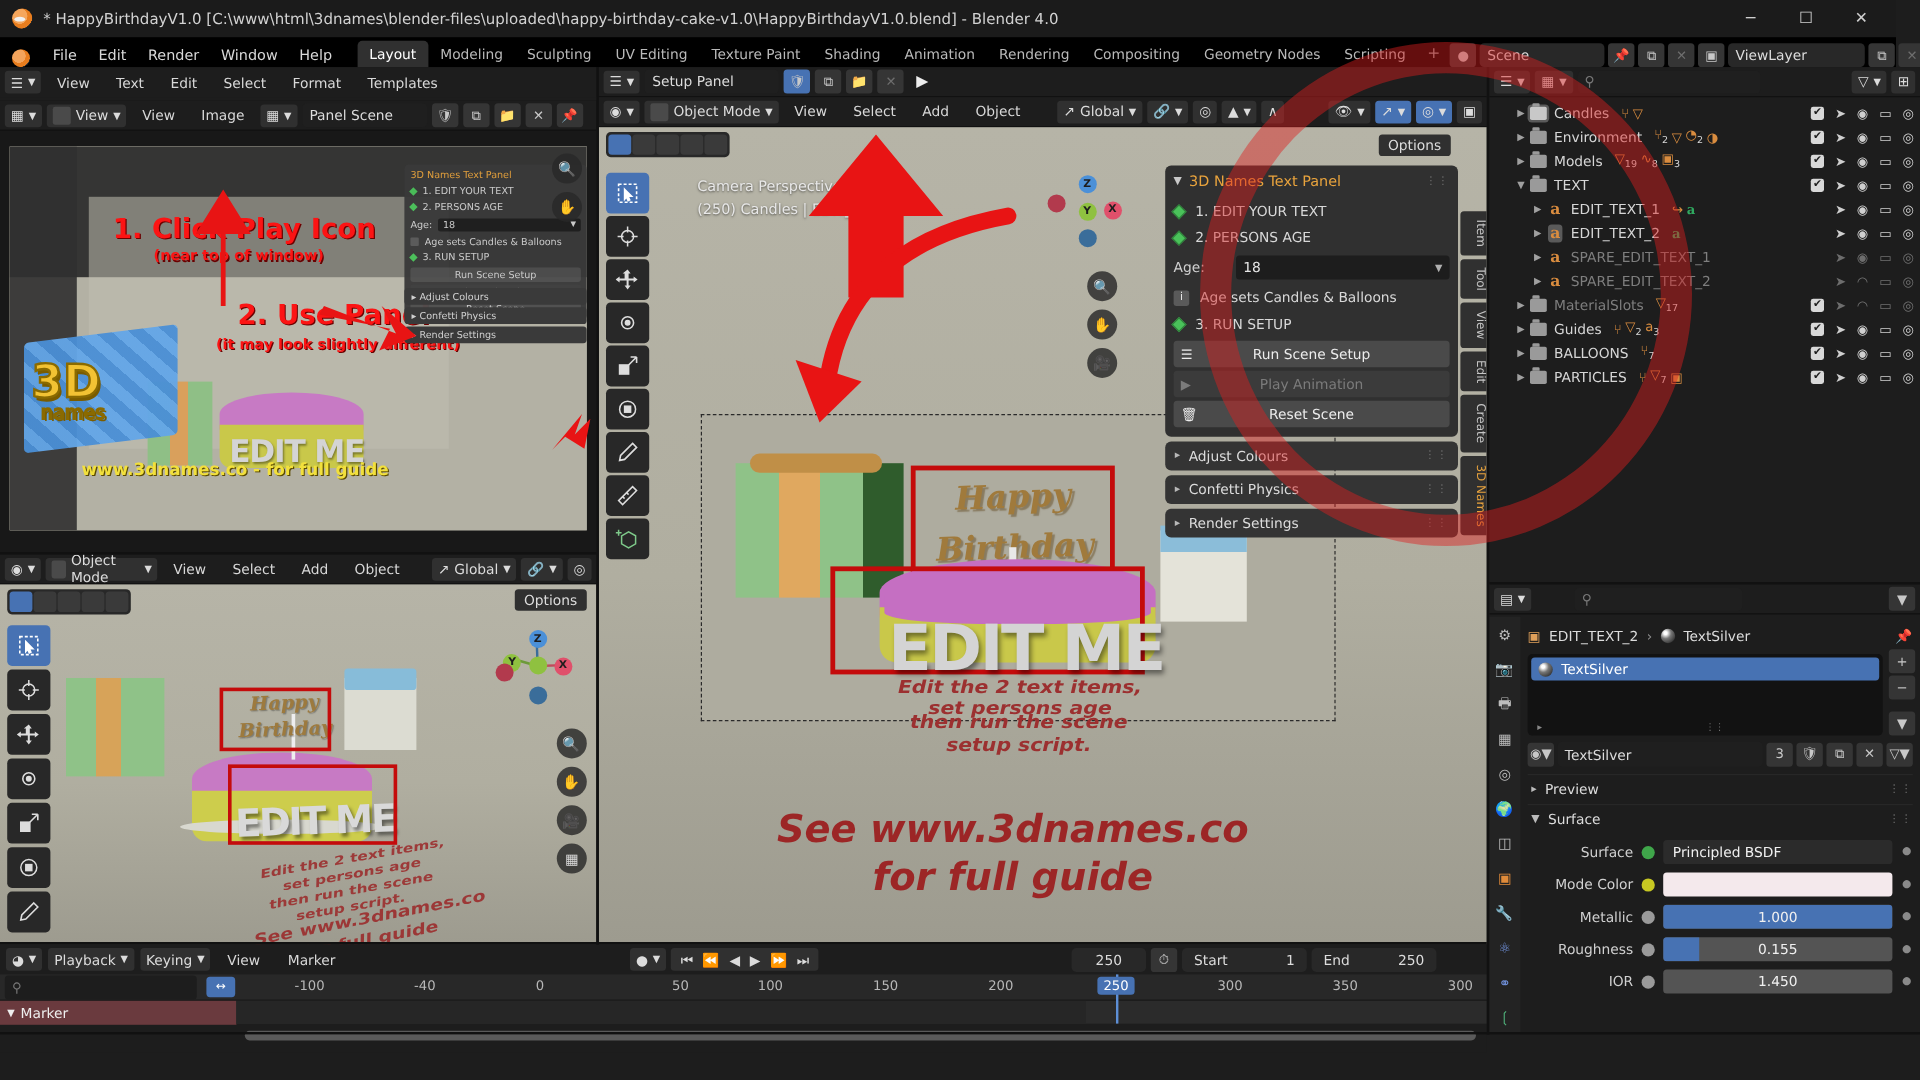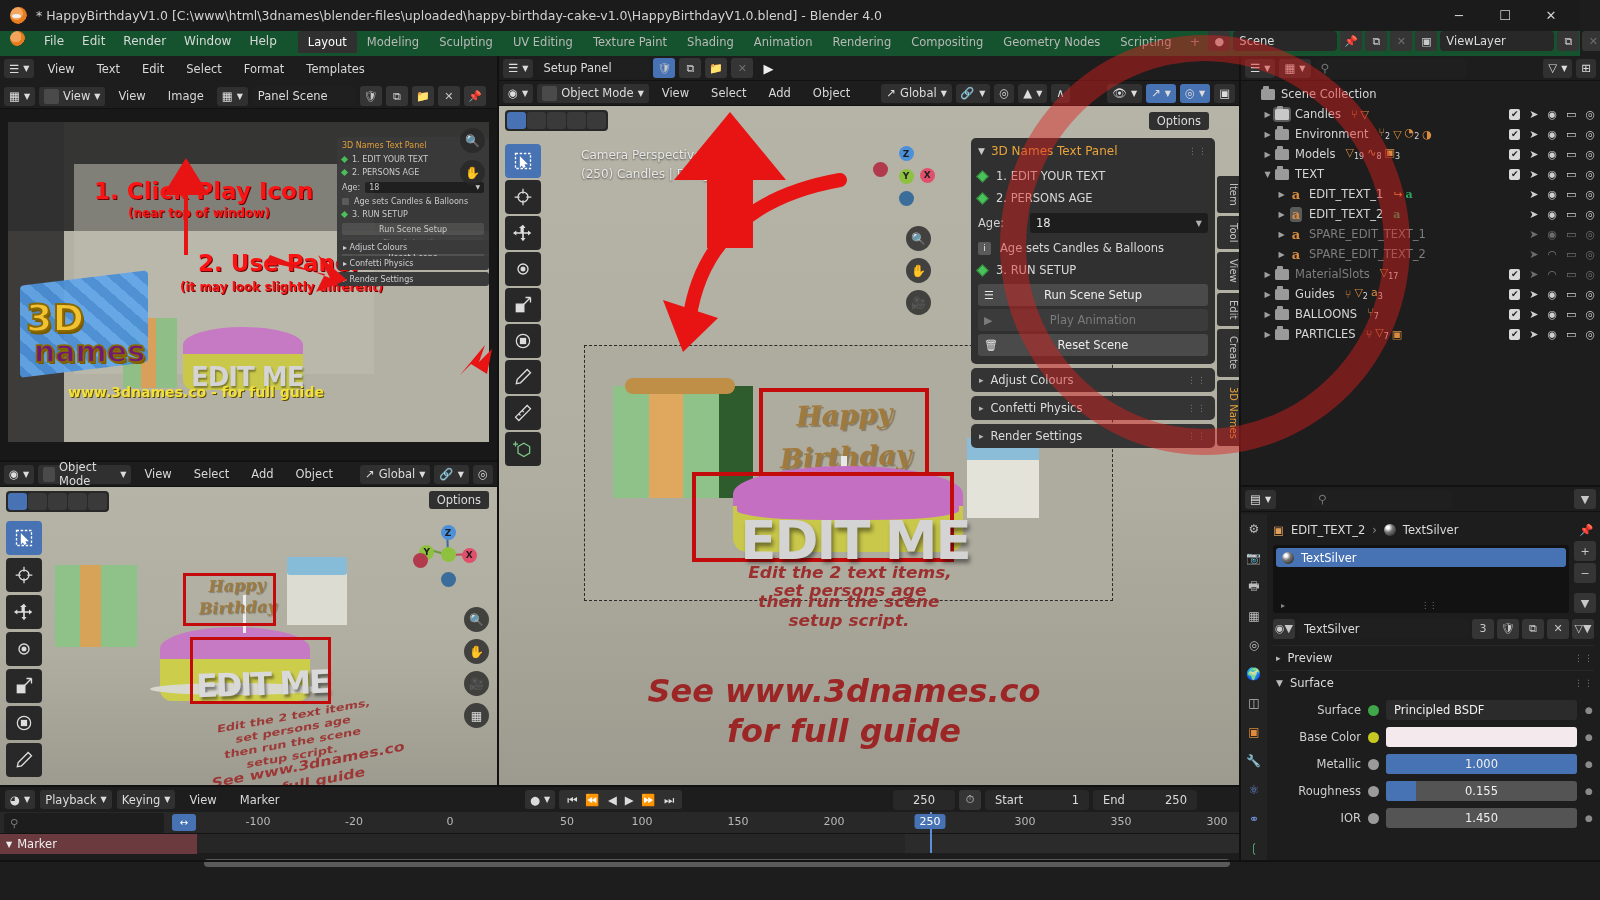--- a/index.html
+++ b/index.html
@@ -14,21 +14,21 @@
     background:radial-gradient(circle at 38% 38%, #f5a65c 0 42%, #e87d1e 44% 70%, #2a2a2a 72% 100%);
     position:relative; flex:none; }
   .blender-logo:after { content:""; position:absolute; left:2px; top:7px; width:9px; height:4px;
     border-radius:50%; background:#f0f0f0; }
   .title-text { white-space:nowrap; overflow:hidden; }
   .winbtns { margin-left:auto; display:flex; }
   .winbtn { width:46px; height:31px; display:flex; align-items:center; justify-content:center;
     font-size:13px; color:#cfcfcf; }
 
   
-  .menubar { height:25px; background:#14532d; display:flex; align-items:flex-start;
+  .menubar { height:25px; background:#000000; display:flex; align-items:flex-end;
     padding:0 4px; font-size:12px; position:relative; }
   .mb-logo { width:15px; height:15px; border-radius:50%; margin:0 10px 0 6px; flex:none;
     background:radial-gradient(circle at 38% 38%, #f3a45c 0 42%, #e87d1e 44% 70%, #3a3a3a 72% 100%); }
   .mitem { padding:3px 9px; color:#d8d8d8; border-radius:3px; cursor:default; white-space:nowrap;}
   .tabs { display:flex; margin-left:12px; }
   .tab { padding:4px 10px; font-size:11.5px; color:#b9b9b9; border-radius:4px 4px 0 0; white-space:nowrap;}
   .tab.active { background:#303030; color:#fff; }
   .tab-plus { padding:3px 8px; color:#9a9a9a; font-size:13px; }
   .scene-block { margin-left:auto; display:flex; align-items:center; gap:3px; padding-right:4px;}
   .fld { background:#282828; border-radius:4px; height:20px; display:flex; align-items:center;
@@ -313,21 +313,21 @@
         <div style="position:absolute;left:175px;top:232px;width:120px;height:36px;background:#c9c84a;border-radius:0 0 10px 10px;"></div>
         <div style="position:absolute;left:115px;top:196px;width:54px;height:70px;background:linear-gradient(90deg,#8fbf86 0 34%,#d9a05c 34% 62%,#8fbf86 62% 100%);"></div>
         <div style="position:absolute;left:183px;top:240px;color:#d4d4d4;font-size:26px;font-weight:bold;letter-spacing:-1px;text-shadow:1px 2px 2px rgba(0,0,0,.4)">EDIT ME</div>
 
         <div class="logo3d">
           <div style="position:absolute;left:6px;top:6px;width:128px;height:92px;
                 background:repeating-linear-gradient(45deg,#4a8fd6 0 9px,#63a6e8 9px 18px);
                 transform:skewY(-7deg);border-radius:4px;opacity:.95"></div>
           <div style="position:absolute;left:12px;top:24px;font-size:38px;font-weight:bold;color:#f2c233;
                 -webkit-text-stroke:2px #8a6a00;text-shadow:2px 3px 0 #7a5c00;">3D</div>
-          <div style="position:absolute;left:20px;top:62px;font-size:30px;font-weight:bold;color:#701a75;
+          <div style="position:absolute;left:20px;top:62px;font-size:16px;font-weight:normal;color:#701a75;
                 -webkit-text-stroke:1.5px #8a6a00;text-shadow:2px 2px 0 #7a5c00;">names</div>
         </div>
 
         <div class="guide-text" style="left:86px;top:56px;font-size:23px;">1. Click Play Icon</div>
         <div class="guide-text" style="left:120px;top:84px;font-size:12px;">(near top of window)</div>
         <div class="guide-text" style="left:190px;top:128px;font-size:23px;">2. Use Panel</div>
         <div class="guide-text" style="left:172px;top:158px;font-size:12px;">(it may look slightly different)</div>
         <div class="wwwline">www.3dnames.co - for full guide</div>
 
         <div style="position:absolute;left:329px;top:15px;width:152px;background:#3a3a3a;border-radius:4px;
@@ -758,27 +758,20 @@
           <span style="color:#777">⚲</span>
         <span></span>
         </div>
       <div style="margin-left:auto;display:flex;gap:4px">
         <div class="drop">▽ <span style="font-size:8px">▼</span></div>
         <div class="drop">⊞</div>
       </div>
     </div>
 
     <div style="padding-top:3px">
-      <div class="ol-row">
-        <span class="ol-tri"></span>
-        <span class="ol-ico">
-            <span class="coll-ico"></span>
-          </span>
-        <span>Scene Collection</span>
-      </div>
       <div id="ol-rows">
           <div class="ol-row" style="padding-left: 20px;">
             <span class="ol-tri">▶</span>
             <span class="ol-ico">
               <span class="coll-ico sel"></span>
             </span>
             <span>Candles</span>
             <span class="ol-badges">
               <span class="ol-badge">⑂</span>
               <span class="ol-badge">▽</span>
@@ -1056,21 +1049,21 @@
       </div>
 
       <div id="pr-rows" style="margin-top:2px">
           <div class="pr-row">
             <div class="pr-label">Surface</div>
             <span class="pr-dot" style="background: rgb(63, 166, 74);"></span>
             <div class="pr-val" style="background: rgb(43, 43, 43); justify-content: flex-start; padding-left: 8px;">Principled BSDF</div>
             <span style="width: 10px; text-align: center; color: rgb(138, 138, 138); font-size: 9px;">●</span>
           </div>
           <div class="pr-row">
-            <div class="pr-label">Base Color</div>
+            <div class="pr-label">Mode Color</div>
             <span class="pr-dot" style="background: rgb(199, 200, 34);"></span>
             <div class="pr-val" style="background: rgb(244, 233, 236);"></div>
             <span style="width: 10px; text-align: center; color: rgb(138, 138, 138); font-size: 9px;">●</span>
           </div>
           <div class="pr-row">
             <div class="pr-label">Metallic</div>
             <span class="pr-dot" style="background: rgb(154, 154, 154);"></span>
             <div class="pr-val">
               <span class="fill-blue" style="width: 100%;"></span>
               <span style="position: relative;">1.000</span>
@@ -1141,21 +1134,21 @@
 
     <div class="tl-ruler">
       <div class="tl-search" style="position:absolute;left:4px;top:1px;width:160px">
         <span style="color:#777">⚲</span>
         <span></span>
       </div>
       <div style="position:absolute;left:172px;top:2px;width:24px;height:17px;background:#4772b3;border-radius:3px;
            display:flex;align-items:center;justify-content:center;font-size:10px;color:#fff">↔</div>
       <div id="tl-ticks">
           <div class="tl-tick" style="left: 258px;">-100</div>
-          <div class="tl-tick" style="left: 354px;">-20</div>
+          <div class="tl-tick" style="left: 354px;">-40</div>
           <div class="tl-tick" style="left: 450px;">0</div>
           <div class="tl-tick" style="left: 567px;">50</div>
           <div class="tl-tick" style="left: 642px;">100</div>
           <div class="tl-tick" style="left: 738px;">150</div>
           <div class="tl-tick" style="left: 834px;">200</div>
           <div class="tl-tick" style="left: 1025px;">300</div>
           <div class="tl-tick" style="left: 1121px;">350</div>
           <div class="tl-tick" style="left: 1217px;">300</div>
         </div>
     </div>

